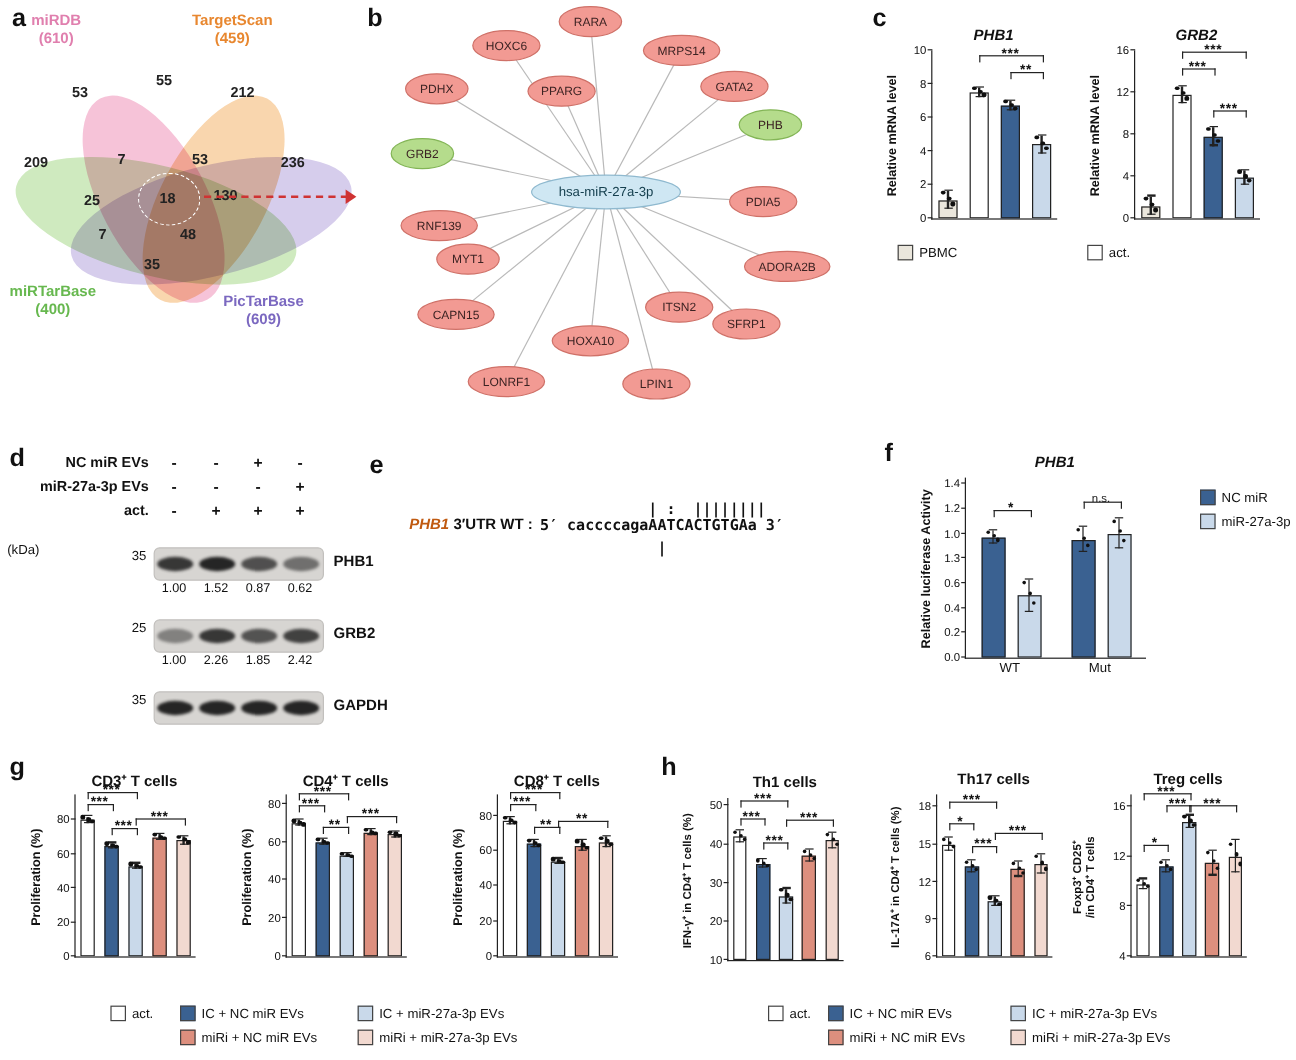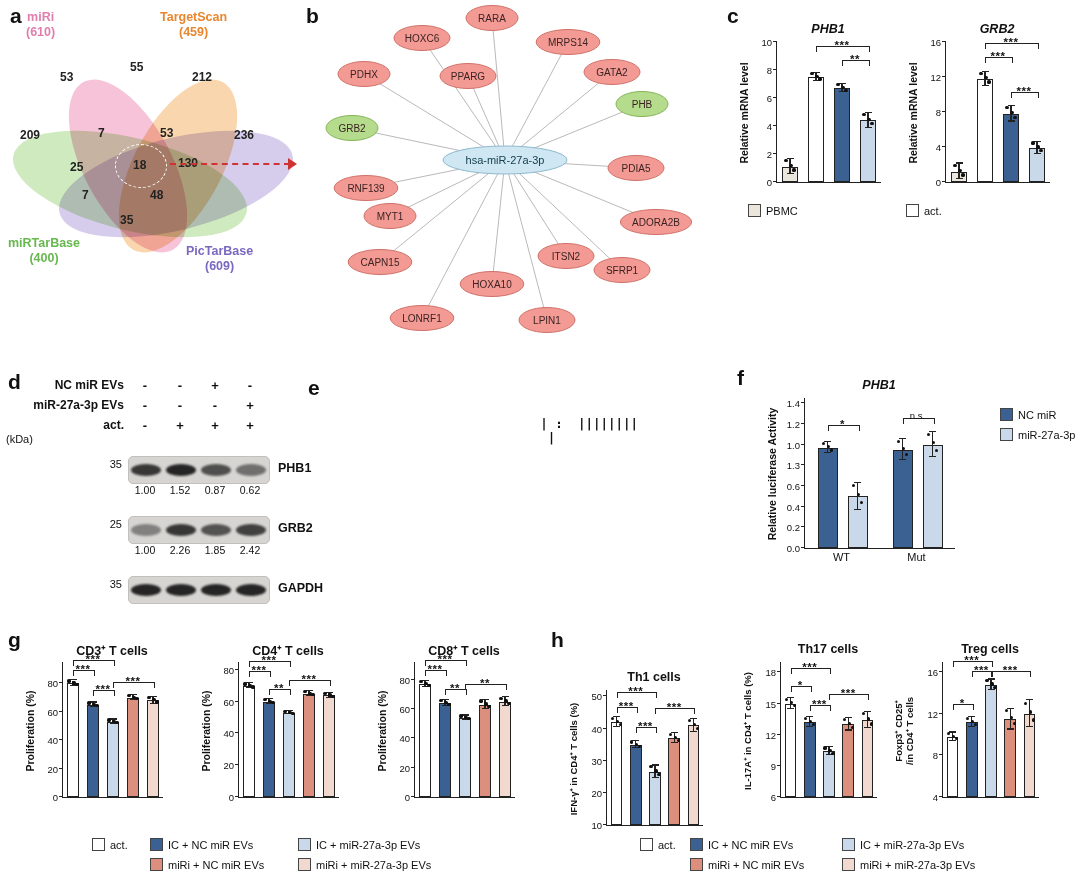--- a/index.html
+++ b/index.html
@@ -87,21 +87,21 @@
     <span class="vnum" style="left:226px;top:82px;">236</span>
     <span class="vnum" style="left:62px;top:114px;">25</span>
     <span class="vnum" style="left:125px;top:112px;">18</span>
     <span class="vnum" style="left:170px;top:110px;">130</span>
     <span class="vnum" style="left:74px;top:142px;">7</span>
     <span class="vnum" style="left:142px;top:142px;">48</span>
     <span class="vnum" style="left:112px;top:167px;">35</span>
     <div class="vcircle" style="left:107px;top:98px;width:50px;height:42px;"></div>
   </div>
   <div class="vset" style="left: 26px; top: 10px; color: rgb(224, 127, 174);">
-    <div>miRi</div>
+    <div>miRDB</div>
       <div>(610)</div>
   </div>
   <div class="vset" style="left: 160px; top: 10px; color: rgb(232, 135, 47);">
     <div>TargetScan</div>
       <div>(459)</div>
   </div>
   <div class="vset" style="left: 8px; top: 236px; color: rgb(103, 184, 79);">
     <div>miRTarBase</div>
       <div>(400)</div>
   </div>
@@ -308,21 +308,21 @@
       <div class="wb-rlabel" style="top:32px;">miR-27a-3p EVs</div>
       <div class="wb-sym" style="left:135px;top:32px;">-</div>
       <div class="wb-sym" style="left:170px;top:32px;">-</div>
       <div class="wb-sym" style="left:205px;top:32px;">-</div>
       <div class="wb-sym" style="left:240px;top:32px;">+</div>
       <div class="wb-rlabel" style="top:52px;">act.</div>
       <div class="wb-sym" style="left:135px;top:52px;">-</div>
       <div class="wb-sym" style="left:170px;top:52px;">+</div>
       <div class="wb-sym" style="left:205px;top:52px;">+</div>
       <div class="wb-sym" style="left:240px;top:52px;">+</div>
-      <div class="wb-kda" style="top:67px;">(kDa)</div>
+      <div class="wb-kda" style="top:87px;">(kDa)</div>
       <div class="wb-marker" style="top:92px;">35</div>
       <div class="wb-strip" style="top:90px;">
         <div class="wb-band" style="left:2px;opacity:0.85;"></div>
         <div class="wb-band" style="left:37px;opacity:0.95;"></div>
         <div class="wb-band" style="left:72px;opacity:0.72;"></div>
         <div class="wb-band" style="left:107px;opacity:0.55;"></div>
       </div>
       <div class="wb-blabel" style="top:95px;">PHB1</div>
       <div class="wb-val" style="left:130px;top:118px;">1.00</div>
       <div class="wb-val" style="left:165px;top:118px;">1.52</div>
@@ -347,20 +347,23 @@
         <div class="wb-band" style="left:72px;opacity:0.95;"></div>
         <div class="wb-band" style="left:107px;opacity:0.95;"></div>
       </div>
       <div class="wb-blabel" style="top:215px;">GAPDH</div>
     </div>
 
   <div class="plabel" style="left:308px;top:376px;">e</div>
   <div id="panel-e-content">
     <div class="seq-row seq-pair">
       <span class="seq-label"></span><pre class="seq">            | :  ||||||||</pre>
+    </div>
+    <div class="seq-row">
+      <span class="seq-label"><i style="color: rgb(192, 90, 17);">PHB1</i><span> 3′UTR WT :</span></span><pre class="seq">5′ caccccagaAATCACTGTGAa 3′</pre>
     </div>
     <div class="seq-row seq-pair">
       <span class="seq-label"></span><pre class="seq">             |</pre>
     </div>
   </div>
 
   <div class="plabel" style="left:737px;top:366px;">f</div>
   <div class="chart" style="left:764px;top:378px;">
       <div class="c-title c-it" style="margin-left:40px;width:150px;">PHB1</div>
       <div class="c-row">
@@ -658,21 +661,21 @@
           <span>miRi + NC miR EVs</span>
         </span>
         <span class="litem" style="width:160px;">
           <span class="sw" style="background:#f2d9d0;"></span>
           <span>miRi + miR-27a-3p EVs</span>
         </span>
       </div>
     </div>
 
   <div class="plabel" style="left:551px;top:628px;">h</div>
-  <div class="chart" style="left:566px;top:670px;">
+  <div class="chart" style="left:566px;top:645px;">
       <div class="c-title" style="margin-left:40px;width:96px;">Th1 cells</div>
       <div class="c-row">
         <div class="c-ylab" style="width:16px;height:135px;font-size:9.5px;">
           <span>IFN-γ⁺ in CD4⁺ T cells (%)</span>
         </div>
         <div class="c-ticks" style="height:135px;">
           <div class="c-tick" style="bottom:-5px;">10</div>
           <div class="c-tick" style="bottom:27.14285714285714px;">20</div>
           <div class="c-tick" style="bottom:59.28571428571428px;">30</div>
           <div class="c-tick" style="bottom:91.42857142857143px;">40</div>

